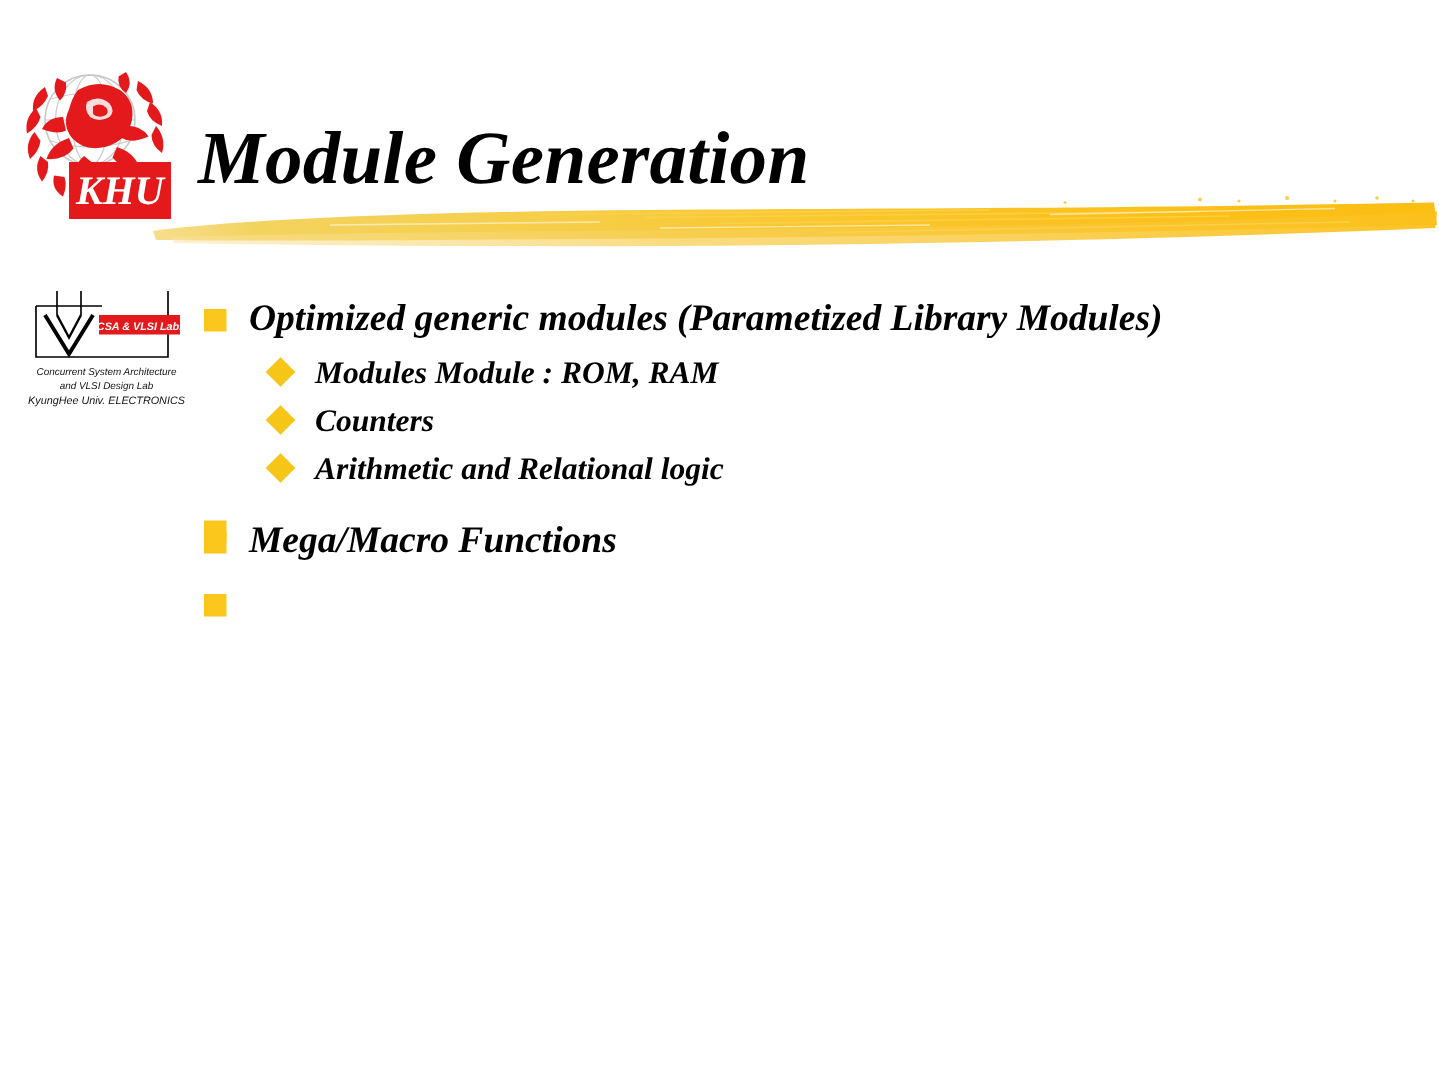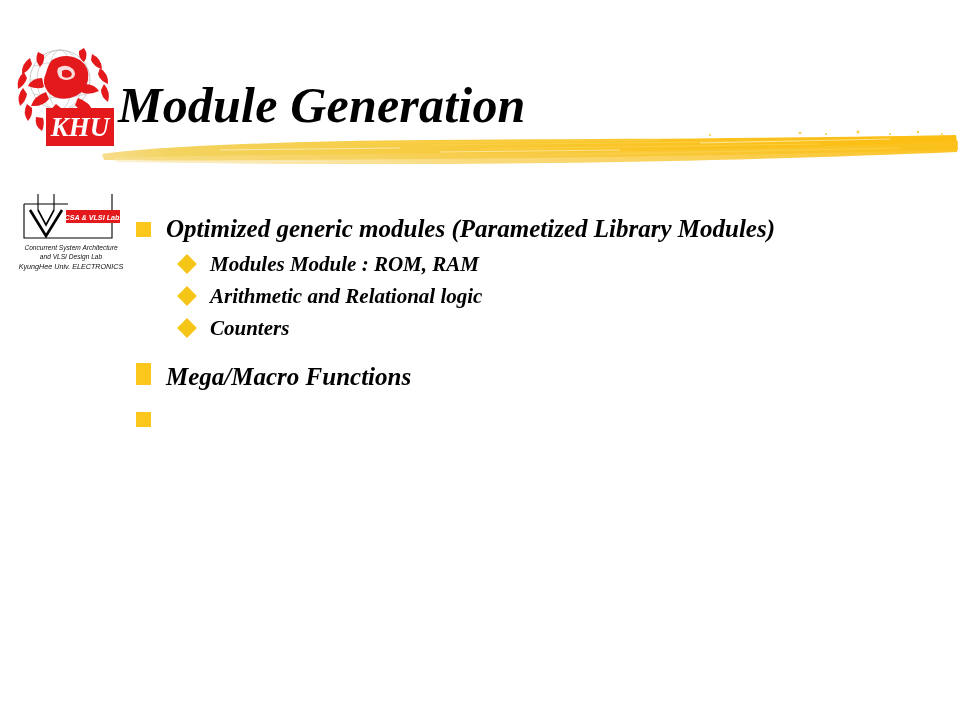--- a/index.html
+++ b/index.html
@@ -26,21 +26,21 @@
     left: 12px;
     top: 38px;
     width: 104px;
     height: 110px;
   }
   .khu-logo svg { display: block; }
 
   
   .title {
     position: absolute;
-    left: 118px;
+    left: 132px;
     top: 76px;
     font-family: "Liberation Serif", "DejaVu Serif", serif;
     font-weight: bold;
     font-size: 50px;
     line-height: 58px;
     color: #000000;
     letter-spacing: 0.2px;
     white-space: nowrap;
   }
 
@@ -61,21 +61,21 @@
     top: 192px;
     width: 110px;
     height: 82px;
   }
   .lab-logo svg { display: block; }
 
   
   .body {
     position: absolute;
     left: 130px;
-    top: 212px;
+    top: 196px;
     width: 800px;
   }
   .bullet {
     position: relative;
     display: block;
   }
   .bullet.lvl1 {
     padding-left: 36px;
     margin-bottom: 2px;
   }
@@ -247,25 +247,25 @@
       <span class="btext">Optimized generic modules (Parametized Library Modules)</span>
     </div>
 
     <div class="sublist">
       <div class="bullet lvl2">
         <span class="marker"></span>
         <span class="btext">Modules Module : ROM, RAM</span>
       </div>
       <div class="bullet lvl2">
         <span class="marker"></span>
-        <span class="btext"> Arithmetic and Relational logic</span>
+        <span class="btext">Counters</span>
       </div>
       <div class="bullet lvl2">
         <span class="marker"></span>
-        <span class="btext">Counters</span>
+        <span class="btext"> Arithmetic and Relational logic</span>
       </div>
     </div>
 
     <div class="bullet lvl1">
       <span class="marker"></span>
     </div>
 
     <div class="gap-row"></div>
 
     <div class="bullet lvl1">

